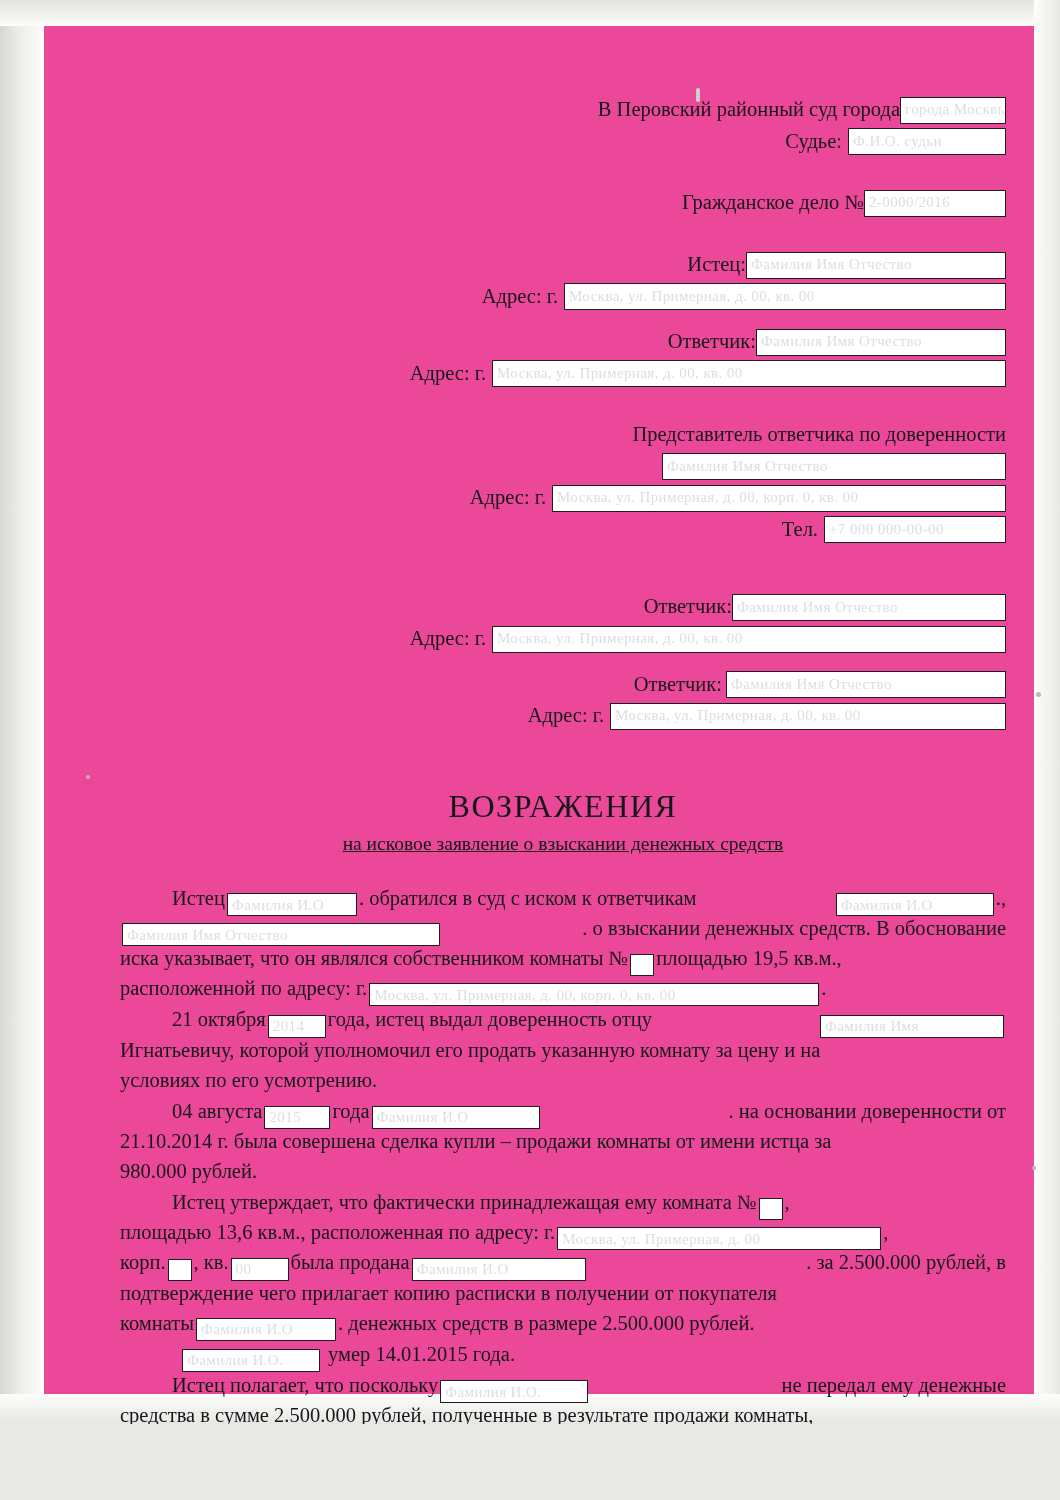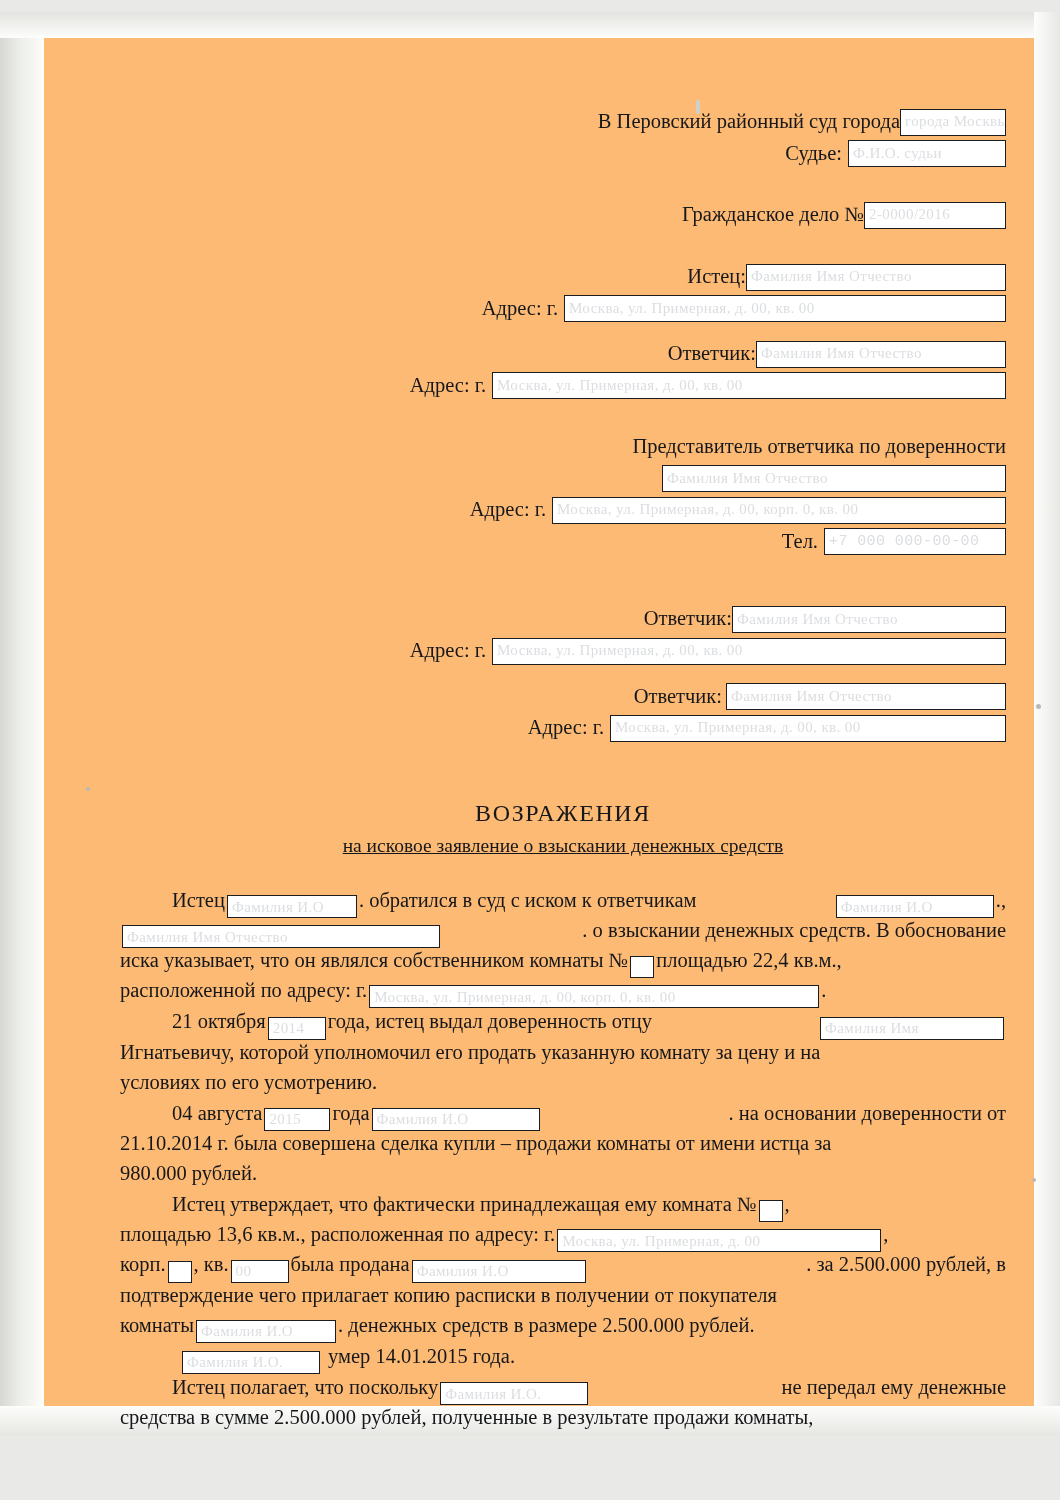--- a/index.html
+++ b/index.html
@@ -4,22 +4,22 @@
 <style>
   html, body {
     margin: 0;
     padding: 0;
     background: #e9e9e7;
   }
   .page {
     position: relative;
     width: 1060px;
     height: 1424px;
-    margin: 12px auto;
-    background: #fdba74;
+    margin: 0 auto;
+    background: #ec4899;
     overflow: hidden;
     font-family: "Liberation Serif", serif;
     color: #15171a;
   }
   
   .scan-edge-left {
     position: absolute;
     left: 0; top: 0;
     width: 44px; height: 100%;
     background: linear-gradient(to right, #d7d8d4 0%, #eceee9 45%, #fdfdfb 100%);
@@ -107,21 +107,21 @@
   .gap-sm { height: 14px; }
   .gap-md { height: 30px; }
   .gap-lg { height: 46px; }
 
   
   .title-wrap {
     text-align: center;
     margin-top: 58px;
   }
   .doc-title {
-    font-size: 24px;
+    font-size: 32px;
     letter-spacing: 1.6px;
     margin-bottom: 8px;
   }
   .doc-subtitle {
     font-size: 19.5px;
     text-decoration: underline;
   }
 
   
   .body {
@@ -234,21 +234,21 @@
 
       <div class="hrow">
         <span class="lbl">Адрес: г.</span>
         <span class="redact" style="width:452px;margin-left:6px;">
           <span class="ghost">Москва, ул. Примерная, д. 00, корп. 0, кв. 00</span>
         </span>
       </div>
 
       <div class="hrow">
         <span class="lbl">Тел.</span>
-        <span class="redact" style="width:180px;margin-left:6px;font-family:Liberation Mono, monospace;">
+        <span class="redact" style="width:180px;margin-left:6px;">
           <span class="ghost">+7 000 000-00-00</span>
         </span>
       </div>
 
       <div class="gap-lg"></div>
 
       <div class="hrow">
         <span class="lbl">Ответчик:</span>
         <span class="redact" style="width:272px;">
           <span class="ghost">Фамилия Имя Отчество</span>
@@ -295,21 +295,21 @@
             <span class="redact inline" style="width:156px;"><span class="ghost">Фамилия И.О</span></span><span>.,</span>
           </span>
         </div>
         <div class="line justify">
           <span>
             <span class="redact inline" style="width:316px;"><span class="ghost">Фамилия Имя Отчество</span></span>
           </span>
           <span>. о взыскании денежных средств. В обоснование</span>
         </div>
         <div class="line">
-          <span>иска указывает, что он являлся собственником комнаты №</span><span class="redact tiny"><span class="ghost"></span></span><span>площадью 22,4 кв.м.,</span>
+          <span>иска указывает, что он являлся собственником комнаты №</span><span class="redact tiny"><span class="ghost"></span></span><span>площадью 19,5 кв.м.,</span>
         </div>
         <div class="line">
           <span>расположенной по адресу: г.</span><span class="redact inline" style="width:448px;"><span class="ghost">Москва, ул. Примерная, д. 00, корп. 0, кв. 00</span></span><span>.</span>
         </div>
       </div>
 
       <div class="para">
         <div class="line justify">
           <span>
             <span class="first-indent"></span><span>21 октября</span><span class="redact inline" style="width:56px;"><span class="ghost">2014</span></span><span>года, истец выдал доверенность отцу</span>

